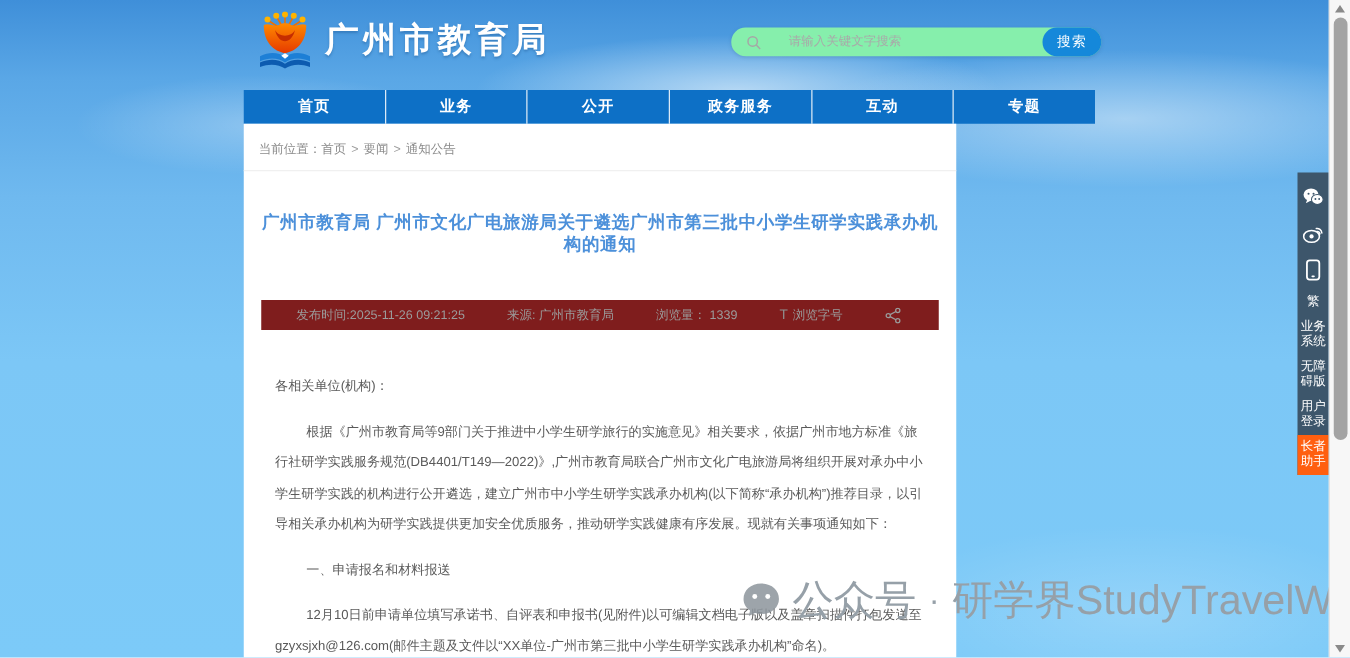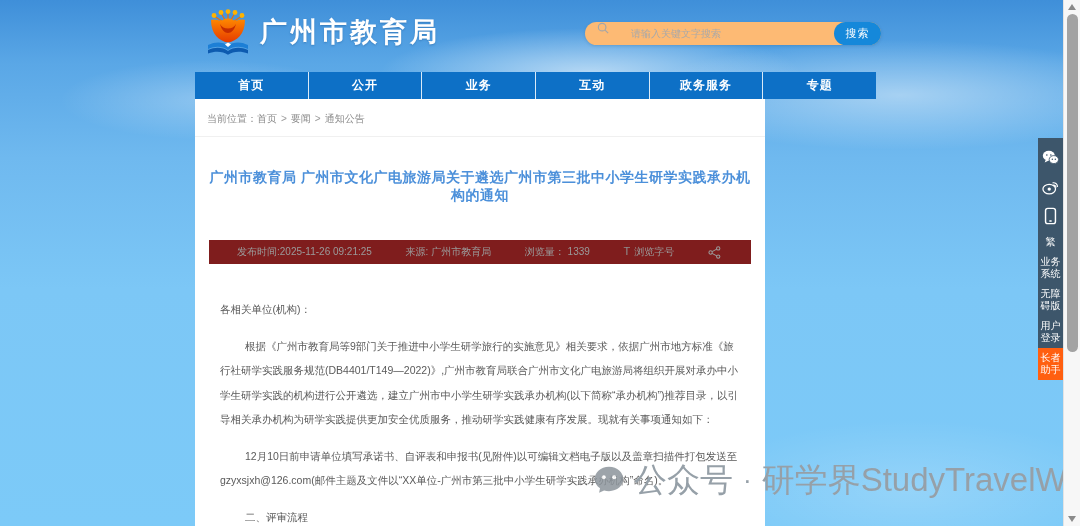--- a/index.html
+++ b/index.html
@@ -13,21 +13,21 @@
   .cloud { position:absolute; border-radius:50%; background:radial-gradient(closest-side,rgba(255,255,255,.55),rgba(255,255,255,0)); pointer-events:none; }
   .c1 { left:380px; top:28px; width:420px; height:90px; }
   .c2 { left:640px; top:40px; width:520px; height:110px; opacity:.8; }
   .c3 { left:60px;  top:60px; width:300px; height:80px; opacity:.5; }
   .c4 { left:700px; top:420px; width:420px; height:140px; opacity:.35; }
 
   
   .header { position:absolute; left:0; top:0; width:1064px; height:70px; }
   .logo { position:absolute; left:203px; top:9px; width:50px; height:50px; }
   .site-title { position:absolute; left:260px; top:14px; font-size:27px; font-weight:bold; color:#ffffff; letter-spacing:3px; text-shadow:0 1px 2px rgba(30,90,150,.45); }
-  .search-box { position:absolute; left:585px; top:22px; width:296px; height:23px; background:#fdba74; border-radius:12px; box-shadow:0 1px 3px rgba(40,90,140,.25); display:flex; }
+  .search-box { position:absolute; left:585px; top:22px; width:296px; height:23px; background:#86efac; border-radius:12px; box-shadow:0 1px 3px rgba(40,90,140,.25); display:flex; align-items:center; }
   .search-icon { margin-left:12px; width:12px; height:12px; flex:0 0 auto; }
   .search-input { flex:1; border:none; outline:none; background:transparent; font-size:10px; color:#666; padding-left:22px; font-family:inherit; }
   .search-input::placeholder { color:#a9a9a9; }
   .search-btn { width:47px; height:23px; border:none; border-radius:12px; background:#1588da; color:#fff; font-size:11px; cursor:pointer; font-family:inherit; letter-spacing:1px; }
 
   
   .nav { position:absolute; left:195px; top:72px; width:681px; height:27px; background:#0d70c6; display:flex; }
   .nav-tab { flex:1; display:flex; align-items:center; justify-content:center; color:#fff; font-size:12px; font-weight:bold; border-right:1px solid rgba(255,255,255,.85); cursor:pointer; letter-spacing:1px; }
   .nav-tab:last-child { border-right:none; }
 
@@ -110,24 +110,24 @@
       <circle cx="6" cy="6" r="4.4" fill="none" stroke="#a6a6a6" stroke-width="1.4"></circle>
       <line x1="9.4" y1="9.4" x2="13" y2="13" stroke="#a6a6a6" stroke-width="1.4"></line>
     </svg>
     <input class="search-input" type="text" placeholder="请输入关键文字搜索" style="">
     <button class="search-btn">搜索</button>
   </div>
 </div>
 
 <div class="nav" id="nav-bar">
     <div class="nav-tab">首页</div>
+    <div class="nav-tab">业务</div>
     <div class="nav-tab">公开</div>
-    <div class="nav-tab">业务</div>
+    <div class="nav-tab">政务服务</div>
     <div class="nav-tab">互动</div>
-    <div class="nav-tab">政务服务</div>
     <div class="nav-tab">专题</div>
   </div>
 
 <div class="content">
   <div class="breadcrumb">
     <span>当前位置：</span><span id="crumb-items"><a>首页</a><span class="crumb-sep">&gt;</span><a>要闻</a><span class="crumb-sep">&gt;</span><a>通知公告</a></span>
   </div>
 
   <div class="article-title">广州市教育局 广州市文化广电旅游局关于遴选广州市第三批中小学生研学实践承办机构的通知</div>
 
@@ -143,20 +143,21 @@
       <circle cx="2.8" cy="7" r="1.8" fill="none" stroke="#9b9b9b" stroke-width="1.1"></circle>
       <circle cx="11" cy="11.4" r="1.8" fill="none" stroke="#9b9b9b" stroke-width="1.1"></circle>
       <line x1="4.4" y1="6.1" x2="9.4" y2="3.4" stroke="#9b9b9b" stroke-width="1.1"></line>
       <line x1="4.4" y1="7.9" x2="9.4" y2="10.6" stroke="#9b9b9b" stroke-width="1.1"></line>
     </svg>
   </div>
 
   <div class="article-body" id="article-body">
       <p>各相关单位(机构)：</p>
       <p class="indent">根据《广州市教育局等9部门关于推进中小学生研学旅行的实施意见》相关要求，依据广州市地方标准《旅行社研学实践服务规范(DB4401/T149—2022)》,广州市教育局联合广州市文化广电旅游局将组织开展对承办中小学生研学实践的机构进行公开遴选，建立广州市中小学生研学实践承办机构(以下简称“承办机构”)推荐目录，以引导相关承办机构为研学实践提供更加安全优质服务，推动研学实践健康有序发展。现就有关事项通知如下：</p>
+      <p class="indent">一、申请报名和材料报送</p>
       <p class="indent">12月10日前申请单位填写承诺书、自评表和申报书(见附件)以可编辑文档电子版以及盖章扫描件打包发送至gzyxsjxh@126.com(邮件主题及文件以“XX单位-广州市第三批中小学生研学实践承办机构”命名)。</p>
       <p class="indent">二、评审流程</p>
       <p class="indent">提交资料—材料评审—会议评审—实地考评。组织相关专家按照相关要求和流程进行评审，进行公示后向社会公布。</p>
       <p class="indent">附件：</p>
     </div>
 </div>
 
 <div class="watermark">
   <svg class="wm-icon" viewBox="0 0 36 36">
     <path fill="#8d959c" d="M18 3 C9 3 3 9 3 16 C3 20 5 23.5 8.5 25.8 L7.5 30.5 L12.8 28 C14.4 28.5 16.2 28.8 18 28.8 C27 28.8 33 22.8 33 16 C33 9 27 3 18 3 Z"></path>

